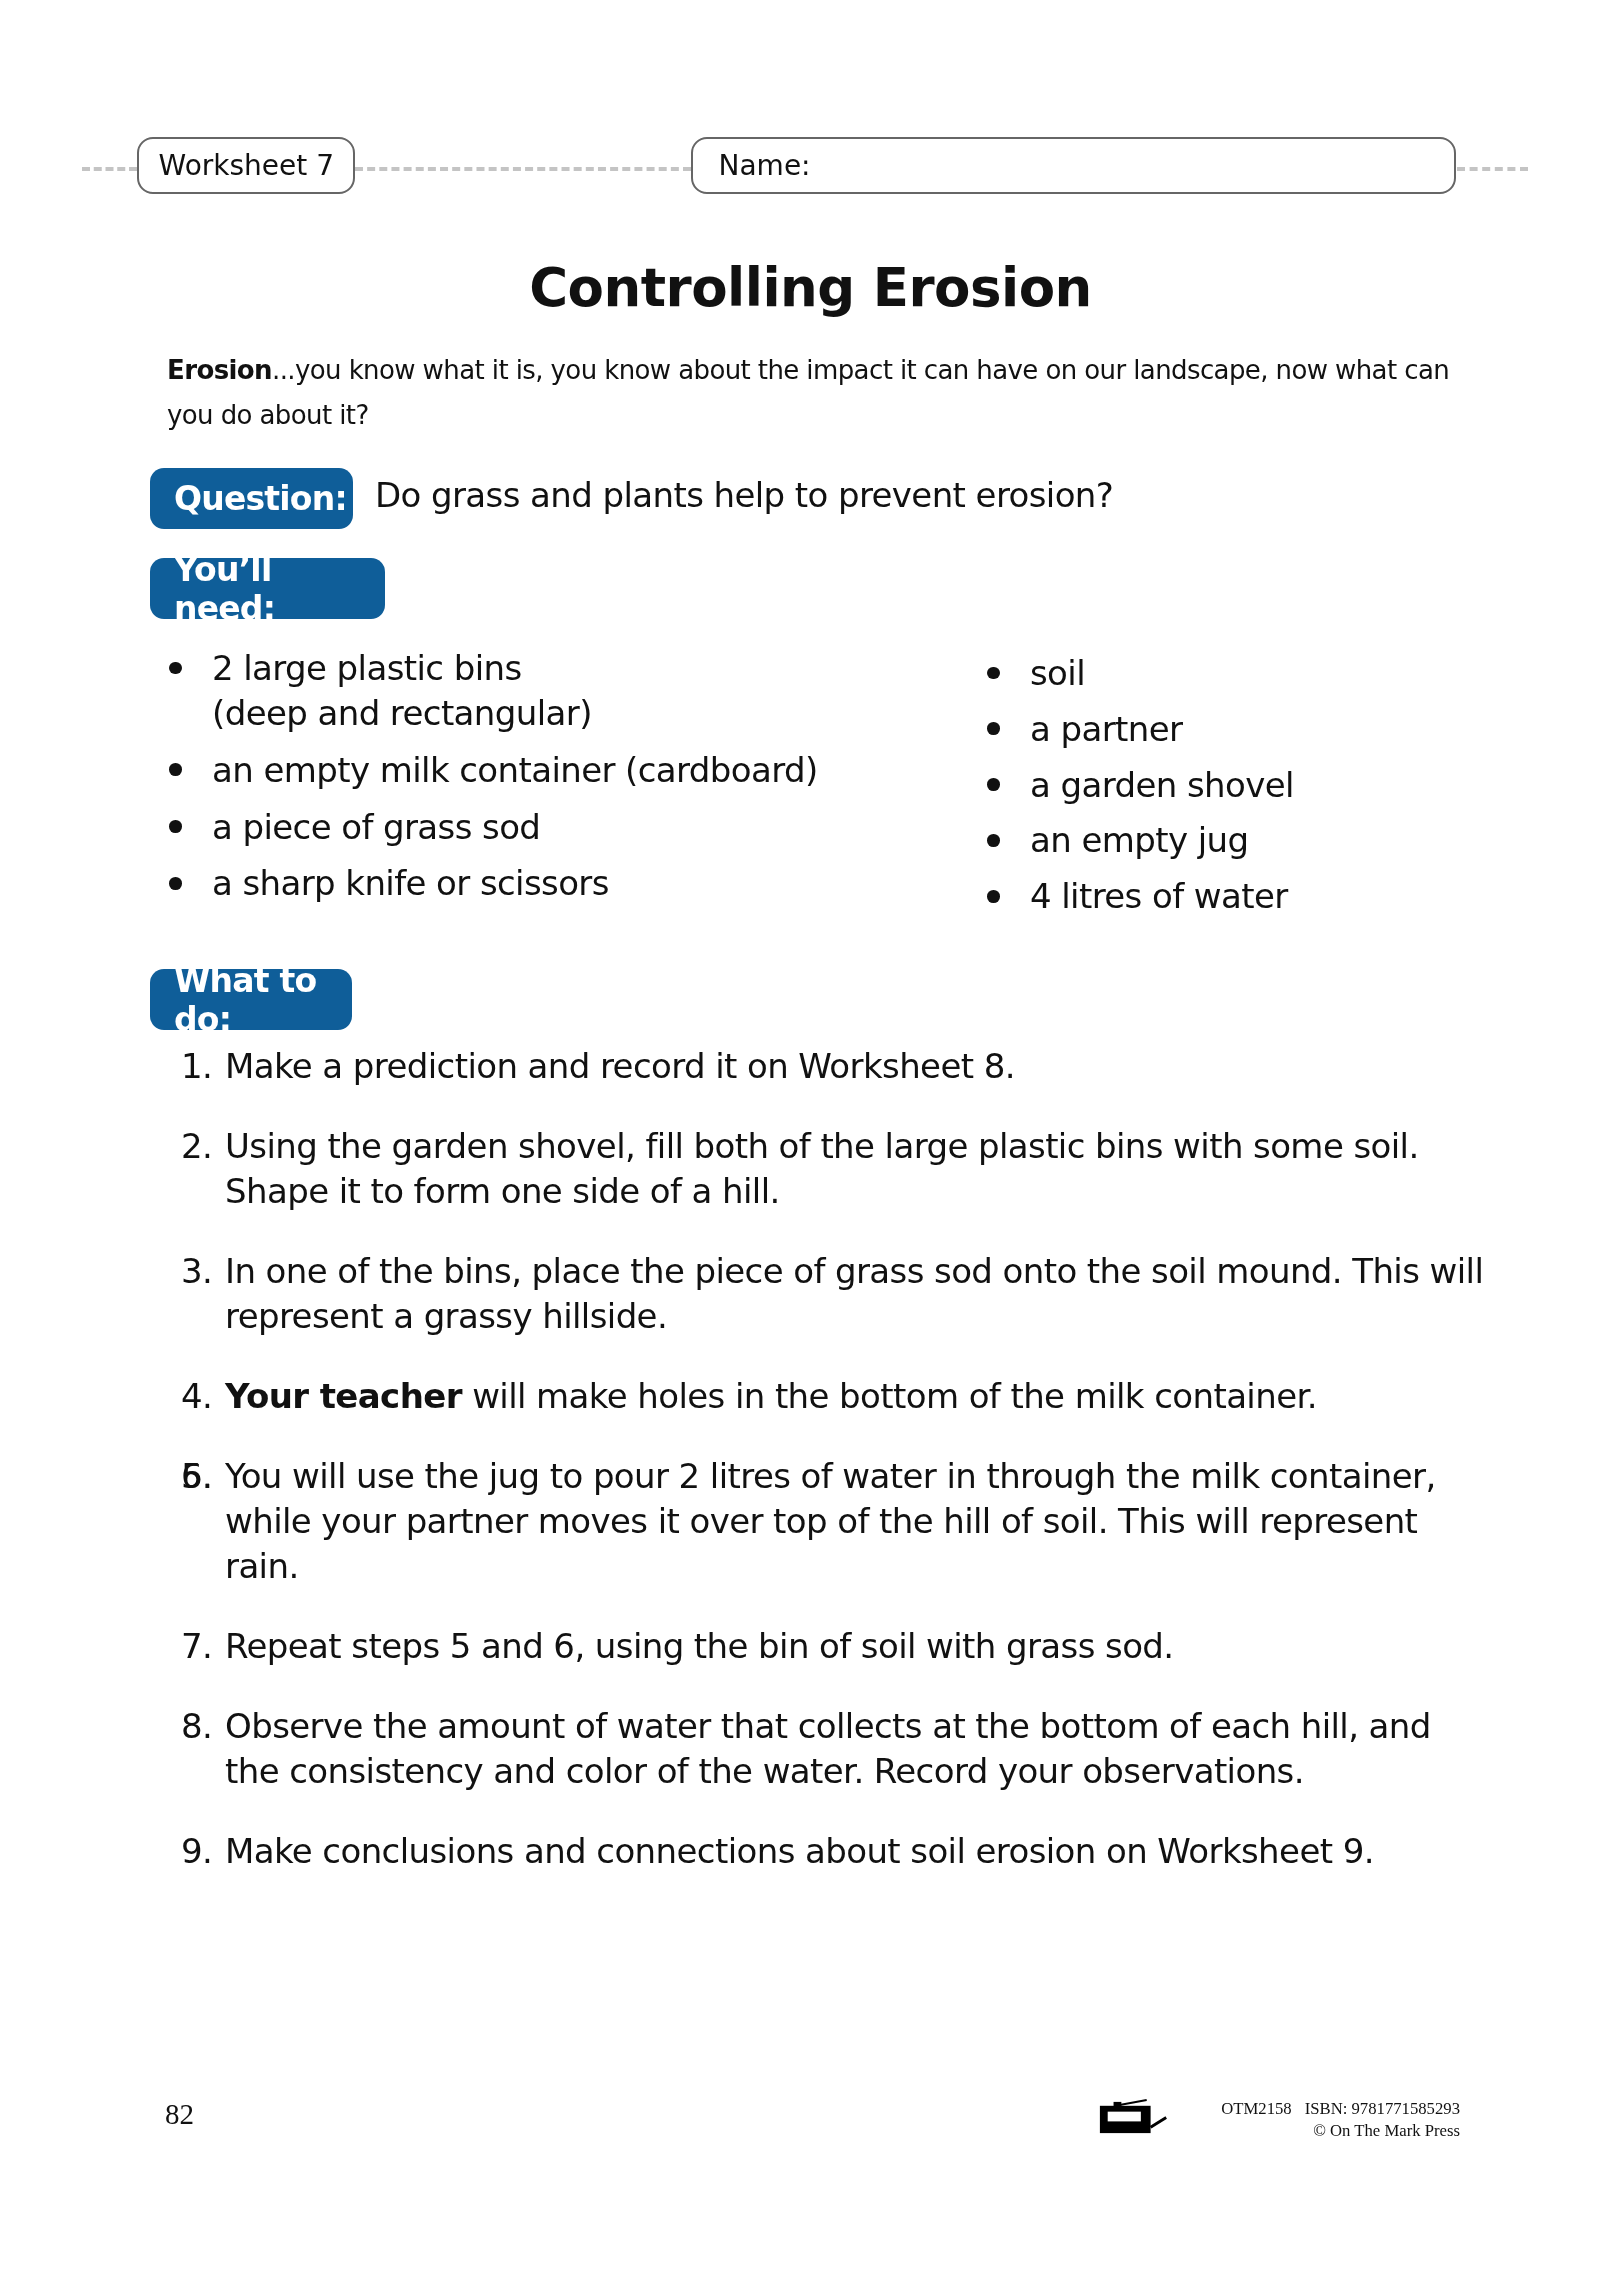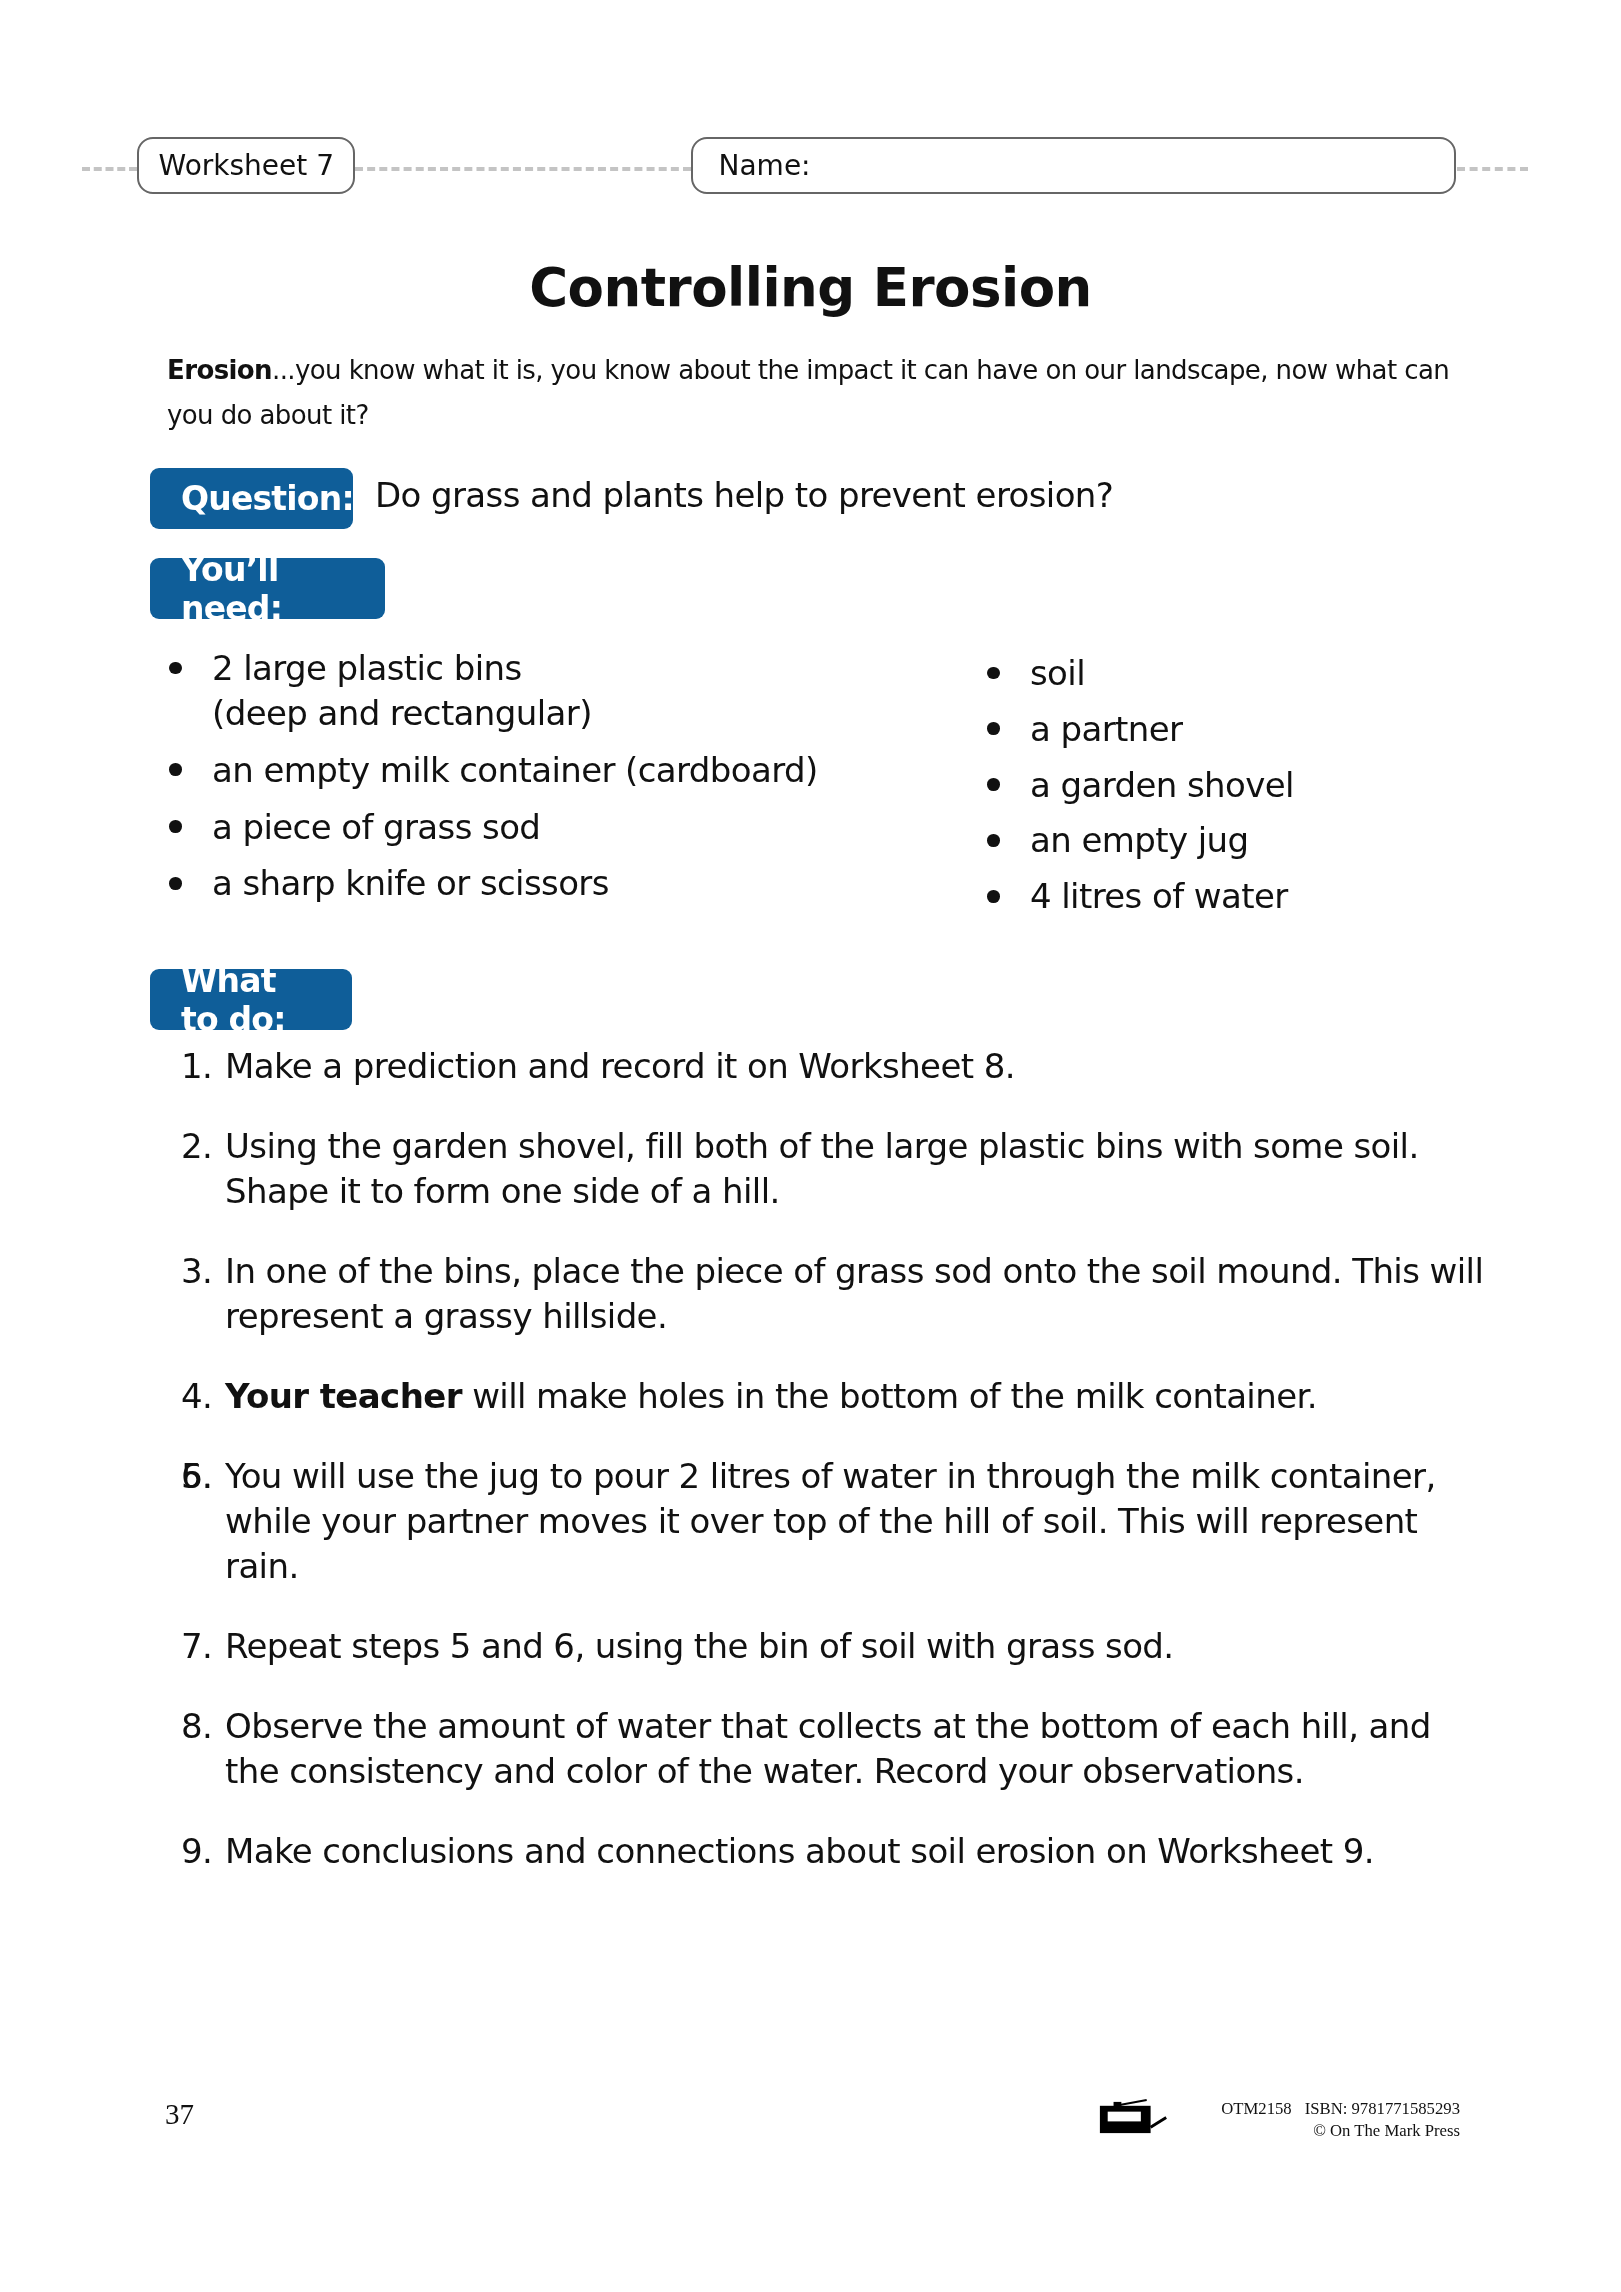--- a/index.html
+++ b/index.html
@@ -23,23 +23,23 @@
       font-family: "DejaVu Sans", sans-serif; font-weight: bold; font-size: 53px;
       letter-spacing: -0.5px;
     }
     .intro {
       position: absolute; top: 348px; left: 167px; width: 1304px;
       font-size: 26px; line-height: 45px; letter-spacing: -0.6px;
     }
     .intro b { font-weight: bold; }
     .badge {
       position: absolute; left: 150px; height: 61px;
-      background: #0f5e99; color: #fff; border-radius: 9px;
+      background: #0f5e99; color: #fff; border-radius: 14px;
       font-family: "DejaVu Sans", sans-serif; font-weight: bold; font-size: 33px;
-      display: flex; align-items: center; padding: 0 31px; box-sizing: border-box;
+      display: flex; align-items: center; padding: 0 24px; box-sizing: border-box;
       letter-spacing: -0.8px;
     }
     .question-text {
       position: absolute; top: 475px; left: 375px; font-size: 34px; letter-spacing: -0.6px;
     }
     .needs { position: absolute; list-style: none; margin: 0; padding: 0; font-size: 34px; letter-spacing: -0.6px; }
     .needs li { position: relative; padding-left: 47px; line-height: 45px; }
     .needs li .bullet {
       position: absolute; left: 3.9px; top: 15.7px; width: 12.7px; height: 12.7px; border-radius: 50%; background: #111;
     }
@@ -113,21 +113,21 @@
   <li><span class="num">2.</span><span>Using the garden shovel, fill both of the large plastic bins with some soil. Shape it to form one side of a hill.</span></li>
   <li><span class="num">3.</span><span>In one of the bins, place the piece of grass sod onto the soil mound. This will represent a grassy hillside.</span></li>
   <li><span class="num">4.</span><b>Your teacher</b><span> will make holes in the bottom of the milk container.</span></li>
   <li><span class="num">5.</span></li>
   <li><span class="num">6.</span><span>You will use the jug to pour 2 litres of water in through the milk container, while your partner moves it over top of the hill of soil. This will represent rain.</span></li>
   <li><span class="num">7.</span><span>Repeat steps 5 and 6, using the bin of soil with grass sod.</span></li>
   <li><span class="num">8.</span><span>Observe the amount of water that collects at the bottom of each hill, and the consistency and color of the water. Record your observations.</span></li>
   <li><span class="num">9.</span><span>Make conclusions and connections about soil erosion on Worksheet 9.</span></li>
 </ol>
 
-<div class="footer-page">37</div>
+<div class="footer-page">82</div>
 
 <svg class="logo" viewBox="0 0 80 40">
   <rect x="4" y="8" width="52" height="28" fill="#000"></rect>
   <rect x="12" y="14" width="34" height="10" fill="#fff"></rect>
   <line x1="20" y1="8" x2="52" y2="2" stroke="#000" stroke-width="2"></line>
   <line x1="56" y1="30" x2="72" y2="20" stroke="#000" stroke-width="3"></line>
   <rect x="18" y="4" width="8" height="5" fill="#000"></rect>
 </svg>
 
 <div class="footer-meta">

